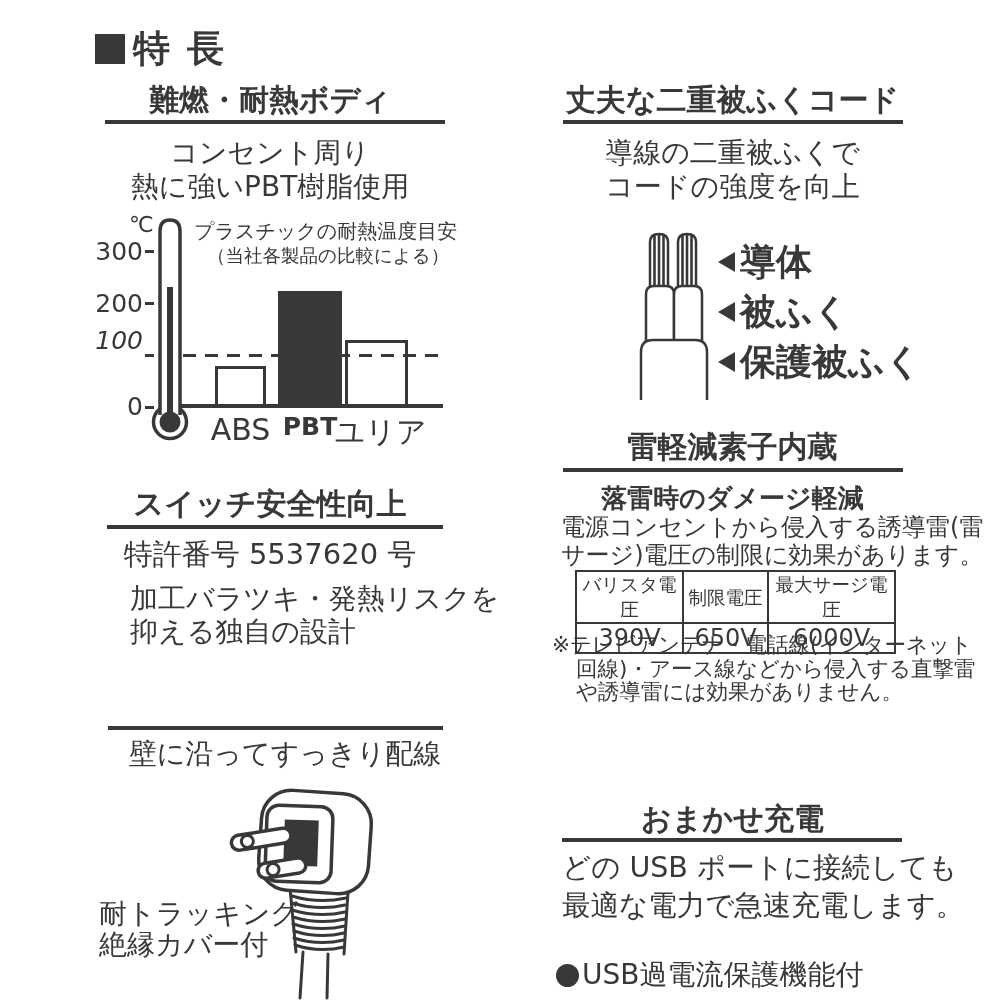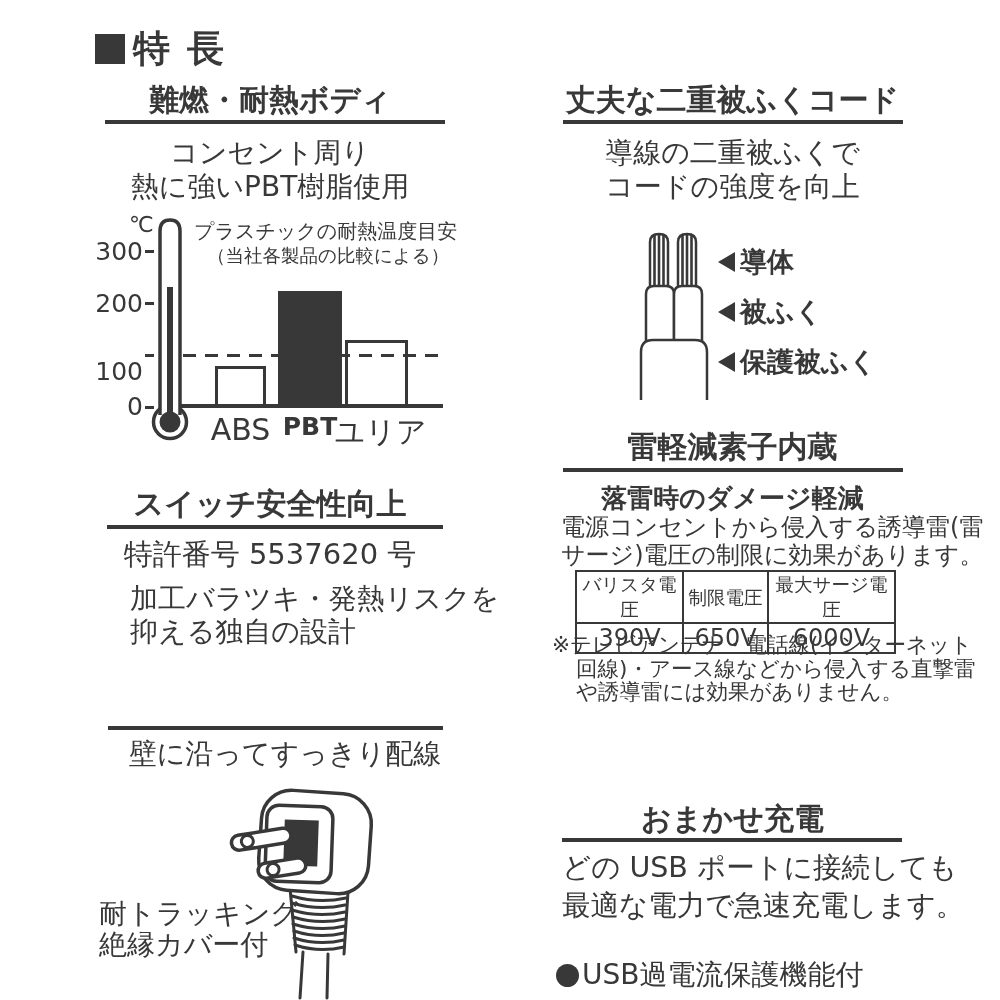--- a/index.html
+++ b/index.html
@@ -27,21 +27,21 @@
   .bar{position:absolute;background:#fff;border:3px solid #383838;box-sizing:border-box;}
   .barFill{background:#383838;}
   .barLabel{position:absolute;top:197px;width:84px;text-align:center;font-size:30px;white-space:nowrap;}
   .barLabelStrong{font-weight:700;font-size:25px;}
   .refLine{position:absolute;left:88px;width:258px;height:3px;
            background:repeating-linear-gradient(90deg,#383838 0 13px,transparent 13px 22px);}
   
   .cordLabel{position:absolute;display:flex;align-items:center;height:32px;}
   .triLeft{width:0;height:0;border-top:10px solid transparent;border-bottom:10px solid transparent;
            border-right:17px solid #383838;margin-right:5px;}
-  .cordLabelText{font-size:27px;font-weight:600;white-space:nowrap;}
+  .cordLabelText{font-size:36px;font-weight:600;white-space:nowrap;}
   
   .subHead{position:absolute;font-size:26px;font-weight:600;text-align:center;white-space:nowrap;}
   .paraLine{position:absolute;font-size:24px;line-height:28px;white-space:nowrap;}
   table.voltTable{position:absolute;border-collapse:collapse;table-layout:fixed;}
   table.voltTable th,table.voltTable td{border:2.5px solid #383838;text-align:center;padding:0;}
   table.voltTable th{font-size:18.5px;font-weight:400;height:26px;}
   table.voltTable td{font-size:24px;height:27px;}
   .notes{position:absolute;width:434px;}
   .note{font-size:21.5px;line-height:23.5px;text-indent:-24px;padding-left:24px;margin-bottom:2px;}
   
@@ -77,21 +77,21 @@
       <path d="M10 198 L10 14 Q10 3 20 3 Q30 3 30 14 L30 198" fill="#fff" stroke="#383838" stroke-width="3.5"></path>
       <rect x="17" y="70" width="6" height="132" fill="#383838"></rect>
       <circle cx="20" cy="205" r="10.5" fill="#383838"></circle>
     </svg>
     <div class="axisBase"></div>
 
   <div class="tickLabel" style="top: 22.9px;">300</div>
       <div class="tickDash" style="top: 35.4px;"></div>
       <div class="tickLabel" style="top: 74.6px;">200</div>
       <div class="tickDash" style="top: 87.1px;"></div>
-      <div class="tickLabel" style="top: 143px;">100</div>
+      <div class="tickLabel" style="top: 112px; font-style: italic;">100</div>
       <div class="tickDash" style="top: 138.8px;"></div>
       <div class="tickLabel" style="top: 178px;">0</div>
       <div class="tickDash" style="top: 190.5px;"></div>
       <div class="bar" style="left: 120px; width: 51px; top: 150.64px; height: 41.36px;"></div>
       <div class="barLabel" style="left: 103.5px;">ABS</div>
       <div class="bar barFill" style="left: 183px; width: 64px; top: 75.675px; height: 116.325px;"></div>
       <div class="barLabel barLabelStrong" style="left: 173px;">PBT</div>
       <div class="bar" style="left: 250px; width: 63px; top: 124.79px; height: 67.21px;"></div>
       <div class="barLabel" style="left: 239.5px;">ユリア</div>
       <div class="refLine" style="top: 138.8px;"></div>

